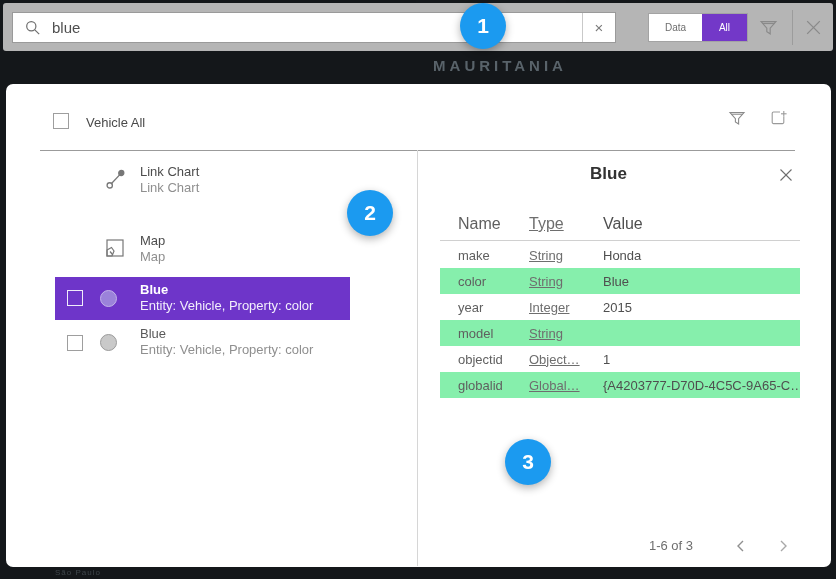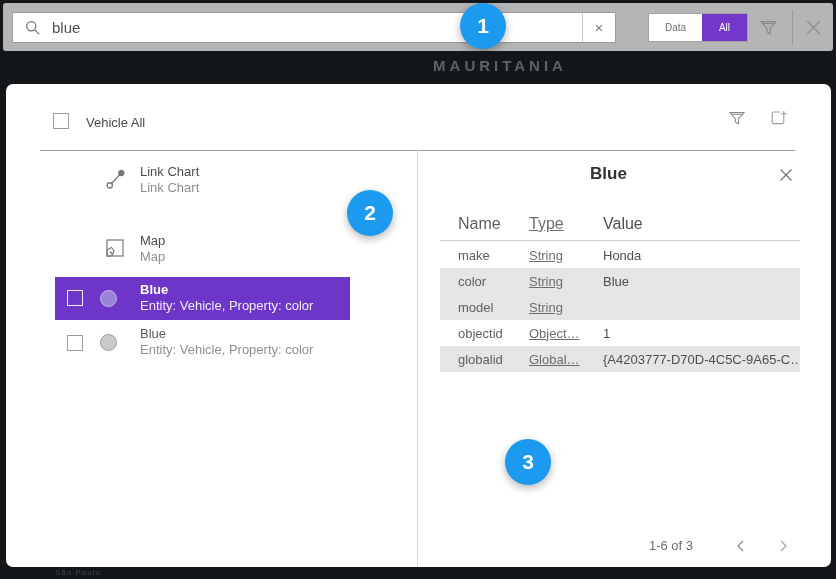--- a/index.html
+++ b/index.html
@@ -72,21 +72,21 @@
 
   
   .detail-title { position:absolute; left:500px; top:80px; width:205px; text-align:center;
     font-size:17px; font-weight:600; color:#323232; }
   .detail-close { position:absolute; left:772px; top:83px; cursor:pointer; display:flex; }
   .t-head { position:absolute; left:434px; top:131px; width:360px; display:flex;
     font-size:16px; color:#6e6e6e; padding-left:18px; }
   .t-head-divider { position:absolute; left:434px; top:156px; width:360px; height:1px; background:#d0d0d0; }
   .t-rows { position:absolute; left:434px; top:158px; width:360px; }
   .t-row { display:flex; height:26px; align-items:center; font-size:13px; padding-left:18px; }
-  .t-row.alt { background:#e5e5e5; }
+  .t-row.alt { background:#86efac; }
   .c1 { width:71px; color:#5f5f5f; }
   .c2 { width:74px; color:#6e6e6e;text-decoration:underline; }
   .c3 { flex:1; color:#4f4f4f; white-space:nowrap; overflow:hidden; }
   .pager-label { position:absolute; left:620px; top:454px; width:90px; text-align:center;
     font-size:13px; color:#6e6e6e; }
   .pg-btn { position:absolute; top:453px; cursor:pointer; display:flex; padding:2px; }
   .pg-prev { left:726px; }
   .pg-next { left:768px; }
 </style>
 </head>
@@ -215,20 +215,25 @@
     <div class="t-row">
       <div class="c1">make</div>
       <div class="c2">String</div>
       <div class="c3">Honda</div>
     </div>
     <div class="t-row alt">
       <div class="c1">color</div>
       <div class="c2">String</div>
       <div class="c3">Blue</div>
     </div>
+    <div class="t-row">
+      <div class="c1">year</div>
+      <div class="c2">Integer</div>
+      <div class="c3">2015</div>
+    </div>
     <div class="t-row alt">
       <div class="c1">model</div>
       <div class="c2">String</div>
     </div>
     <div class="t-row">
       <div class="c1">objectid</div>
       <div class="c2">Object…</div>
       <div class="c3">1</div>
     </div>
     <div class="t-row alt">

